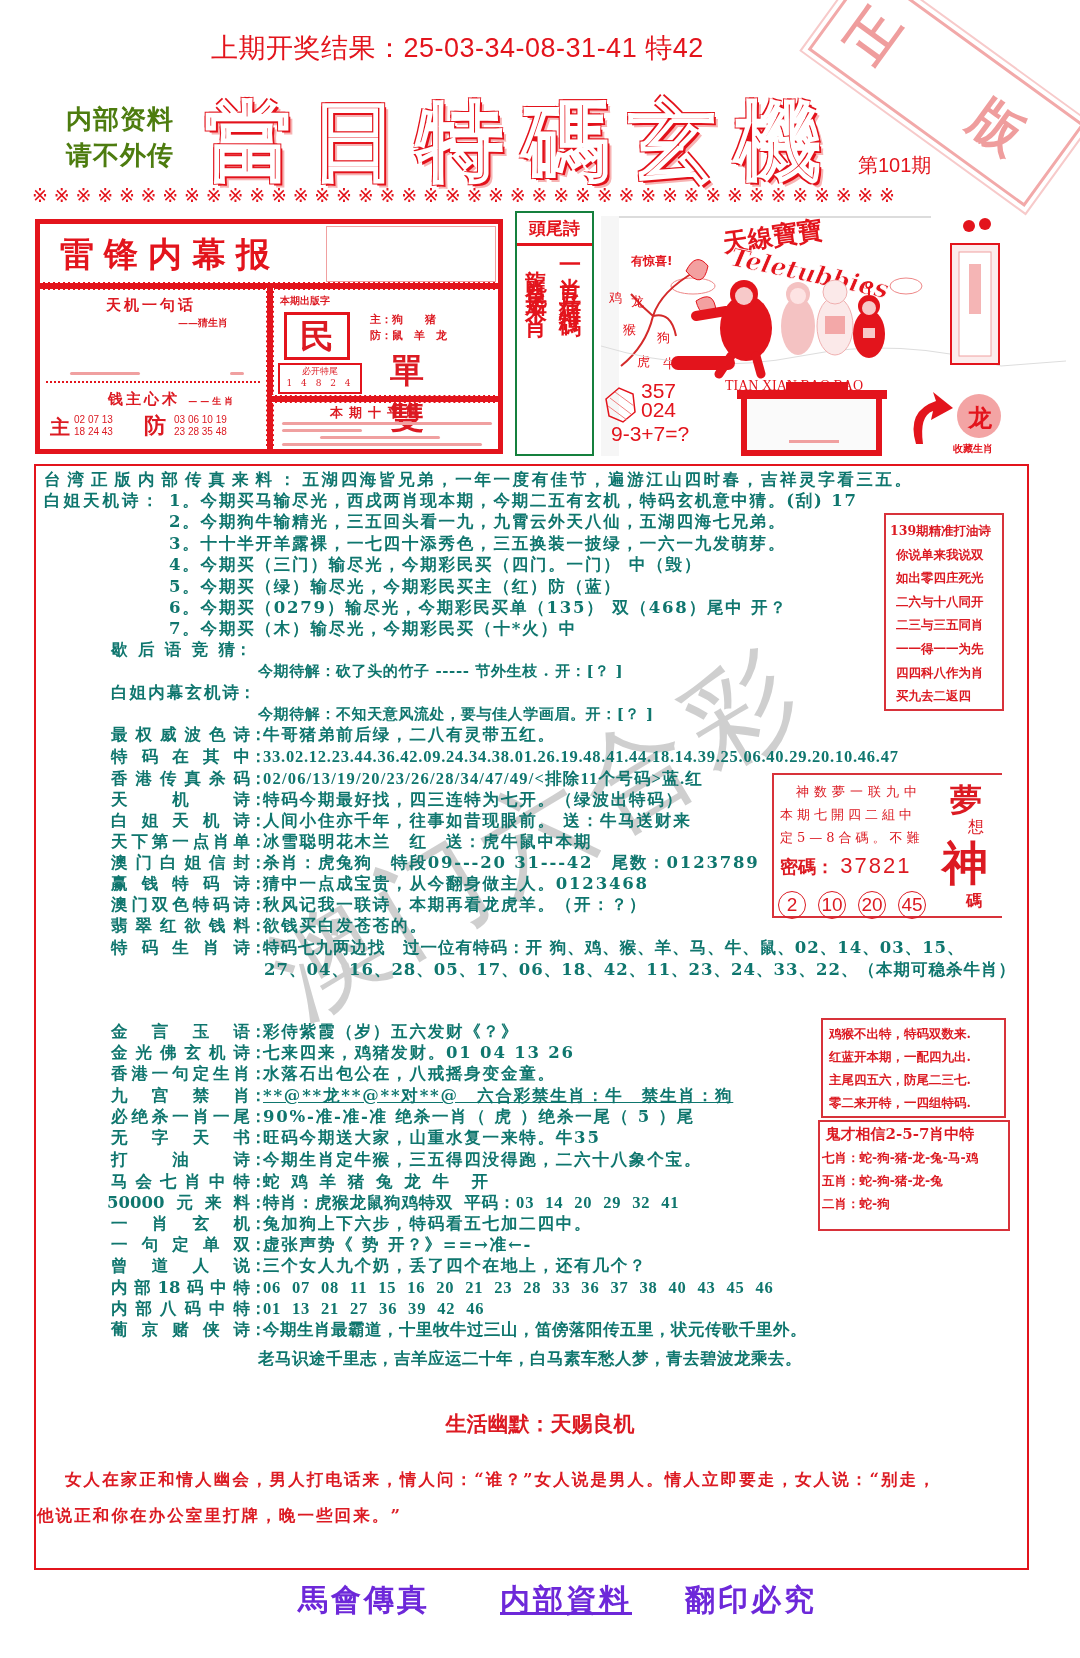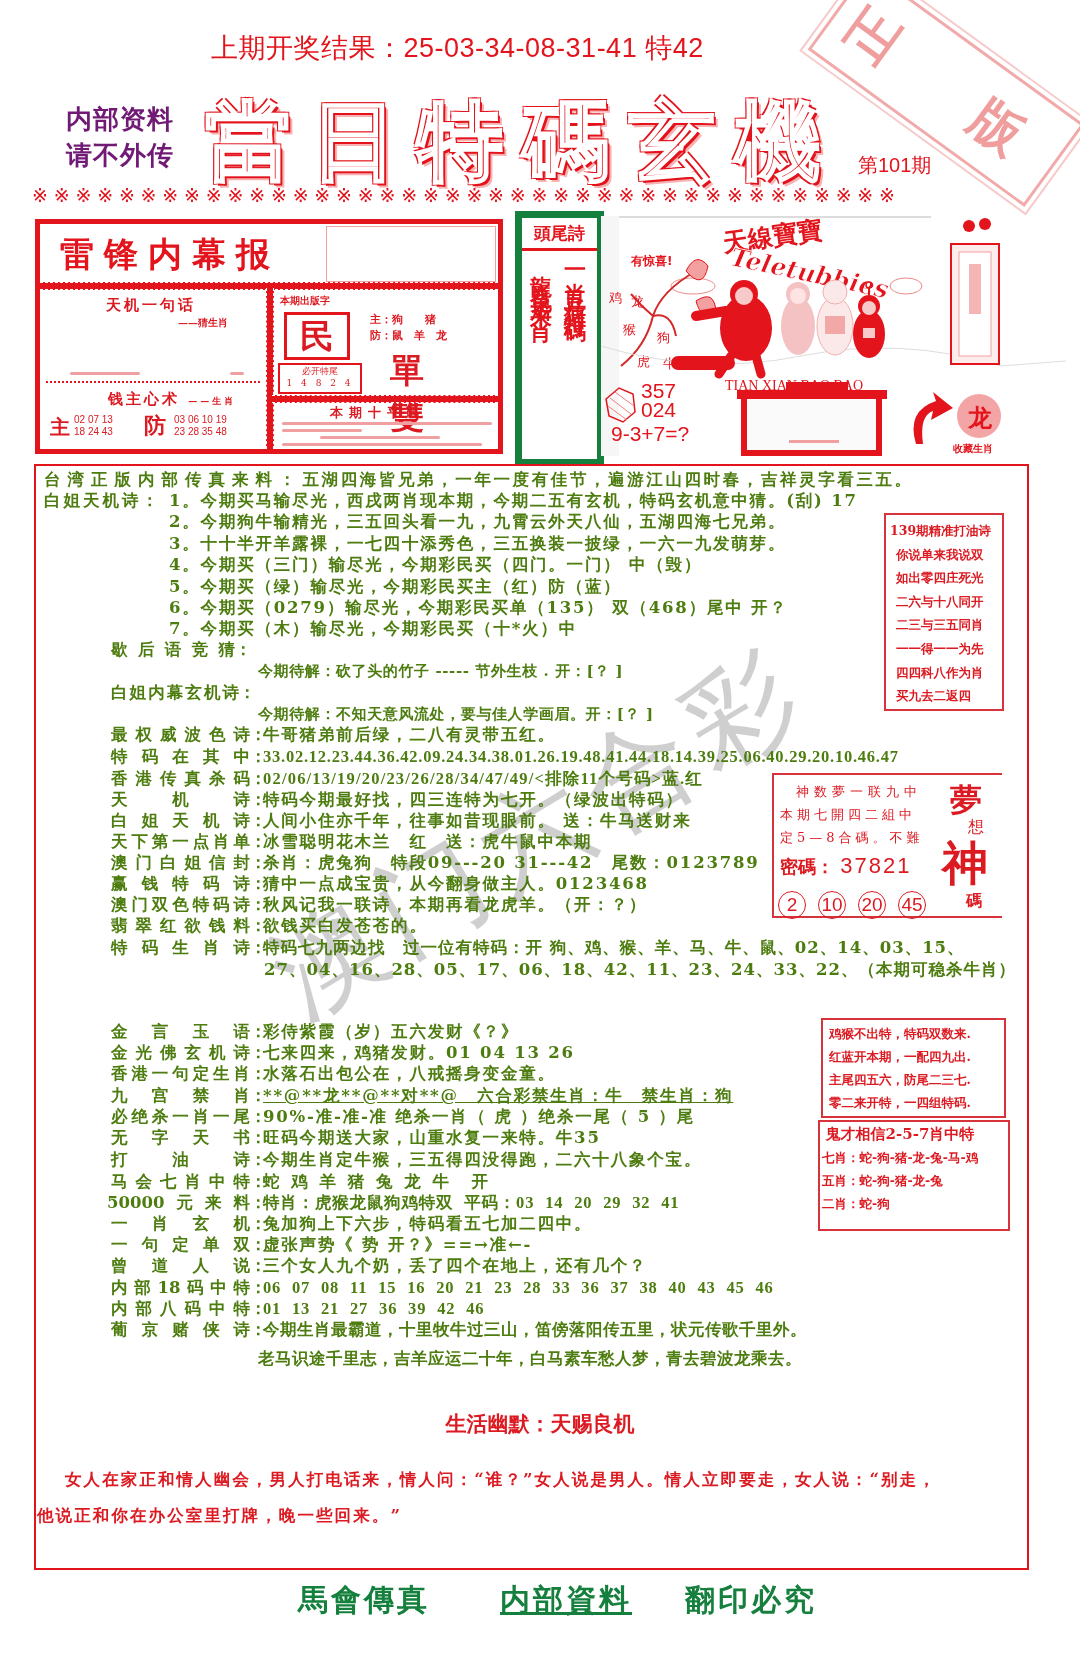--- a/index.html
+++ b/index.html
@@ -1,59 +1,59 @@
 <!DOCTYPE html>
 <html><head>
 <meta charset="utf-8">
 <style>
   html,body{margin:0;padding:0;background:#fff;}
   #page{position:relative;width:1080px;height:1658px;overflow:hidden;background:#fff;
         font-family:"DejaVu Serif","Liberation Serif",serif;color:#dc1a22;}
   .abs{position:absolute;}
   
   .last-result{left:211px;top:30px;font-family:"Liberation Sans","DejaVu Sans",sans-serif;font-size:27px;color:#e3141c;white-space:nowrap;letter-spacing:0.5px;}
-  .side-note{left:66px;top:101px;font-size:26px;font-weight:bold;line-height:36px;color:#701a75;letter-spacing:1px;}
+  .side-note{left:66px;top:101px;font-size:26px;font-weight:bold;line-height:36px;color:#4d7c0f;letter-spacing:1px;}
   .big-title{left:205px;top:84px;font-size:86px;font-weight:bold;letter-spacing:20px;white-space:nowrap;color:#e3121b;
              -webkit-text-stroke:2px #fff;
              text-shadow:3px 3px 0 #e3121b,-2px -2px 0 #e3121b,2px -2px 0 #e3121b,-2px 2px 0 #e3121b,5px 5px 0 #f7b3b3;}
   .issue{left:858px;top:152px;font-family:"Liberation Sans",sans-serif;font-size:20px;color:#e3141c;}
   .stamp{left:812px;top:36px;width:262px;height:96px;transform:rotate(36deg);border:3px solid #f2a9a9;outline:2px solid #f7caca;outline-offset:4px;}
   .stamp span{position:absolute;font-size:52px;font-weight:bold;color:#ef9d9d;}
   .divider{left:32px;top:184px;width:990px;font-family:"DejaVu Sans",sans-serif;font-size:19px;letter-spacing:5.8px;color:#e3141c;white-space:nowrap;overflow:hidden;}
 
   
   .leifeng{left:35px;top:219px;width:458px;height:225px;border:5px solid #e3141c;background:#fff;}
   .lf{position:absolute;}
   .band-h{position:absolute;height:6px;background:#e3141c;border-top:1px dashed #fff;border-bottom:1px dashed #fff;}
   .band-v{position:absolute;width:6px;background:#e3141c;border-left:1px dashed #fff;border-right:1px dashed #fff;}
   .blur-line{position:absolute;height:3px;background:#f0a0a0;border-radius:2px;}
 
   
-  .poem{left:515px;top:211px;width:75px;height:241px;border:7px solid #15803d;}
+  .poem{left:515px;top:211px;width:75px;height:241px;border:2px solid #15803d;}
   .poem-title{position:absolute;left:0;top:0;width:75px;height:30px;border-bottom:3px solid #e3141c;text-align:center;line-height:30px;font-size:17px;font-weight:bold;color:#e3141c;}
   .poem-col{position:absolute;top:40px;width:26px;font-size:22px;font-weight:bold;line-height:29.5px;text-align:center;writing-mode:vertical-rl;letter-spacing:7.5px;color:#e3141c;}
 
   
   .main-box{left:34px;top:464px;width:991px;height:1102px;border:2.5px solid #e3141c;}
-  .row{position:absolute;height:22px;line-height:22px;font-size:16.5px;font-weight:bold;white-space:nowrap;color:#4d7c0f;}
+  .row{position:absolute;height:22px;line-height:22px;font-size:16.5px;font-weight:bold;white-space:nowrap;color:#0f766e;}
   .lbl{display:inline-block;width:139px;text-align:justify;text-align-last:justify;vertical-align:top;}
   .colon{display:inline-block;width:13px;}
   .val{letter-spacing:1.8px;}
   .num{letter-spacing:0.75px;font-family:"Liberation Serif",serif;}
   .numsp{letter-spacing:0.8px;word-spacing:6px;font-family:"Liberation Serif",serif;}
   .sub{font-size:15px;letter-spacing:0.6px;}
   .watermark{left:240px;top:760px;font-size:108px;letter-spacing:12px;color:rgba(110,110,110,0.33);transform:rotate(-31deg);white-space:nowrap;font-family:"DejaVu Sans",sans-serif;font-weight:normal;}
 
   .sidebox{position:absolute;border:2px solid #d8323a;background:#fff;color:#dc1a22;font-weight:bold;}
   .sb-line{position:absolute;white-space:nowrap;}
   .circle{position:absolute;width:26px;height:26px;border:1.5px solid #dc1a22;border-radius:50%;text-align:center;line-height:26px;font-family:"Liberation Sans",sans-serif;font-size:19px;font-weight:normal;}
 
   .humor-title{left:0;width:1080px;top:1410px;text-align:center;font-size:21px;font-weight:bold;color:#dc1a22;}
   .joke{font-size:16.5px;font-weight:bold;white-space:nowrap;letter-spacing:2.1px;color:#dc1a22;}
-  .footer-item{top:1580px;font-size:30px;font-weight:bold;color:#15803d;letter-spacing:3px;}
+  .footer-item{top:1580px;font-size:30px;font-weight:bold;color:#6d28d9;letter-spacing:3px;}
 </style>
 </head>
 <body>
 
 <div id="page">
 
   <div class="abs last-result">上期开奖结果：25-03-34-08-31-41 特42</div>
   <div class="abs side-note">
     <div>内部资料</div>
     <div>请不外传</div>

